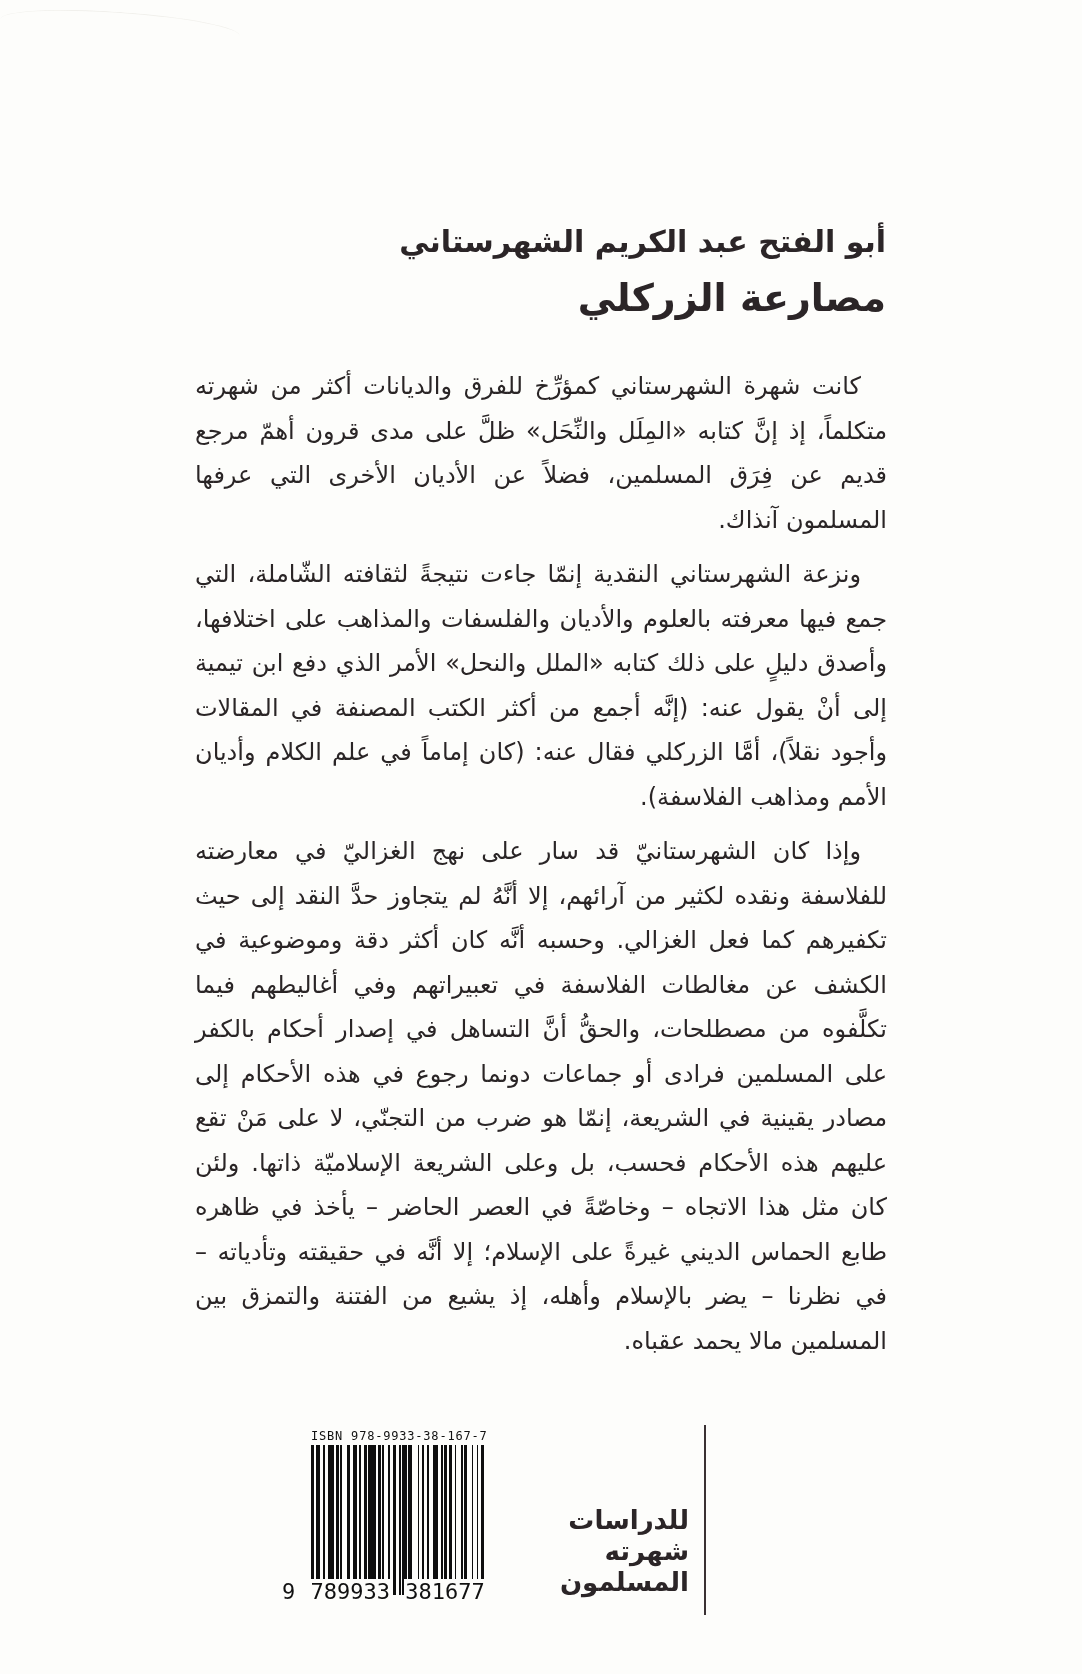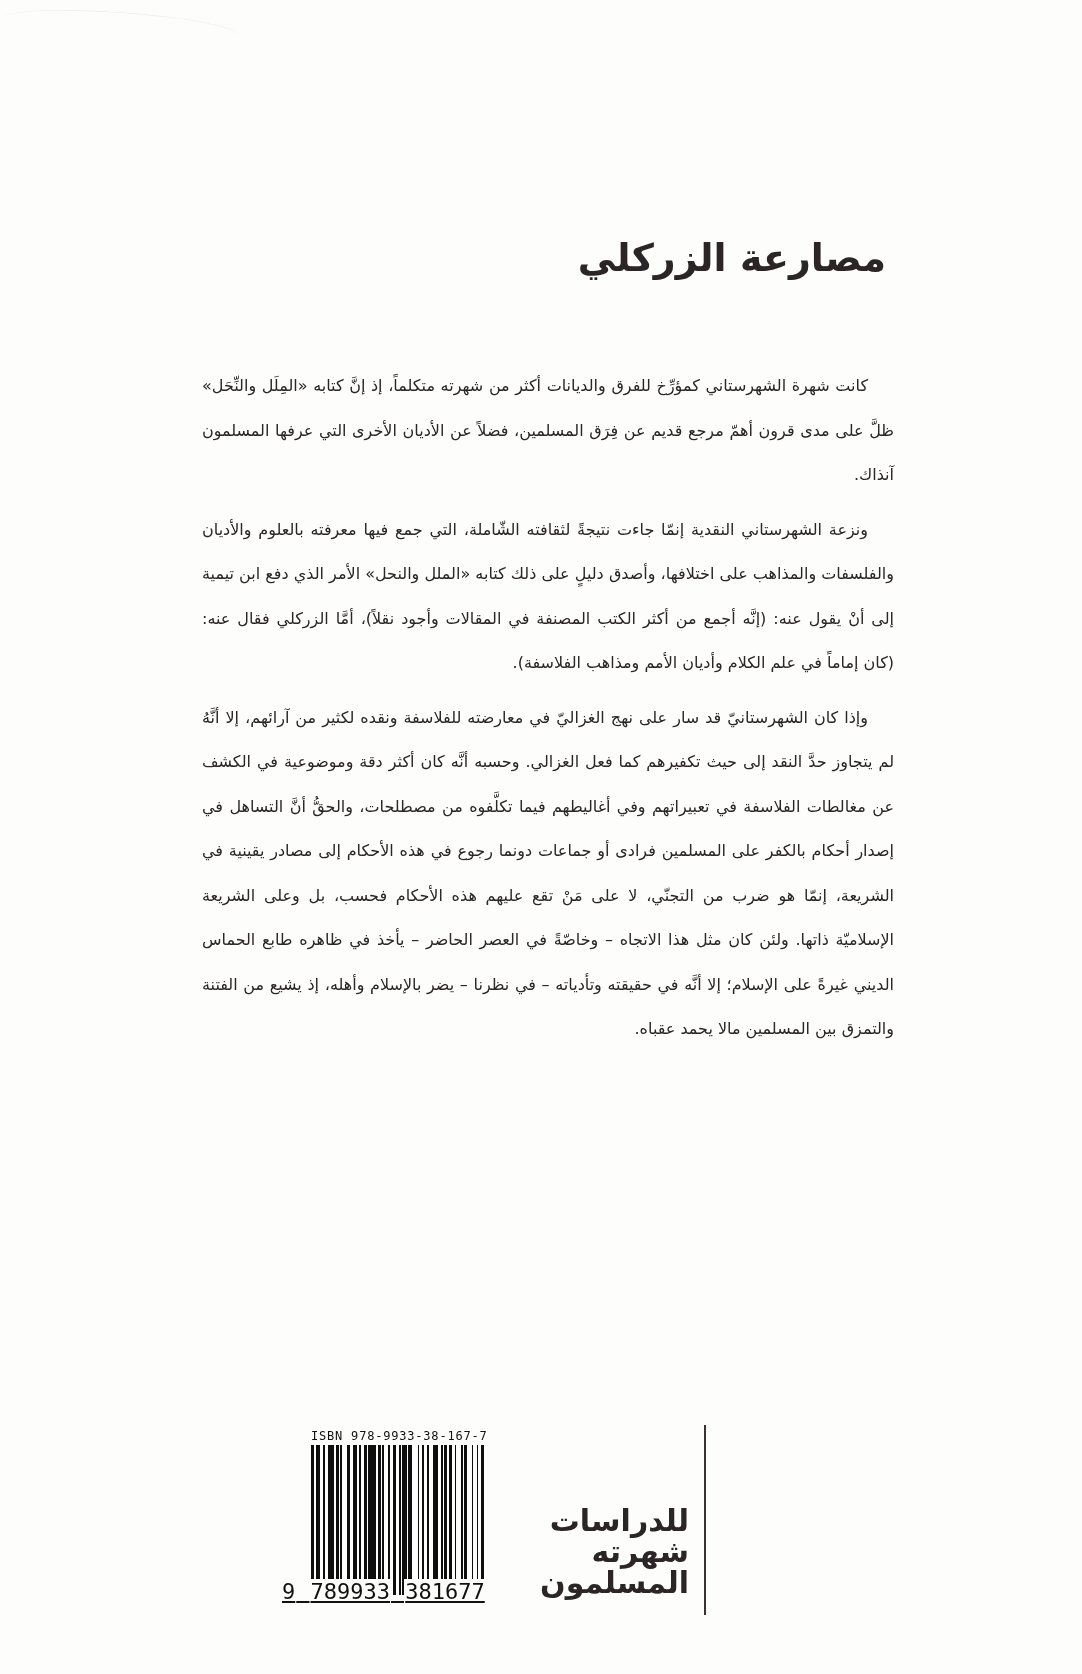--- a/index.html
+++ b/index.html
@@ -45,28 +45,28 @@
     .title {
       font-family: "DejaVu Sans", sans-serif;
       font-weight: bold;
       font-size: 38px;
       color: #2b2527;
       line-height: 52px;
       margin: 10px 0 0 0;
     }
     .body-text {
       position: absolute;
-      left: 202px;
+      left: 195px;
       top: 364px;
       width: 692px;
       direction: rtl;
       text-align: justify;
       text-align-last: right;
       font-family: "DejaVu Sans", sans-serif;
-      font-size: 16px;
+      font-size: 24px;
       line-height: 44.5px;
       color: #2a2526;
     }
     .body-text p {
       margin: 0 0 10px 0;
       text-indent: 26px;
     }
     .footer {
       position: absolute;
       left: 9px;
@@ -104,33 +104,32 @@
     .gap { height: 100%; }
     .isbn-bottom {
       position: absolute;
       left: 0;
       top: 150px;
       font-family: "DejaVu Sans Mono", monospace;
       font-size: 22px;
       color: #111;
       white-space: nowrap;
       background: transparent;
-      text-decoration: underline;
     }
     .isbn-bottom span { background: #fdfdfb; padding: 0 1px; }
     .publisher-text {
       position: absolute;
       left: 540px;
       top: 100px;
       width: 140px;
       direction: rtl;
       text-align: right;
       font-family: "DejaVu Sans", sans-serif;
       font-weight: bold;
-      font-size: 30px;
+      font-size: 26px;
       line-height: 31px;
       color: #2b2527;
     }
     .divider {
       position: absolute;
       left: 695px;
       top: 20px;
       width: 2px;
       height: 190px;
       background: #3a3133;
@@ -142,20 +141,21 @@
       width: 100px;
       height: 200px;
     }
   </style>
 </head>
 <body>
 
 <div class="crease"></div>
 
 <div class="header">
+  <h2 class="author">أبو الفتح عبد الكريم الشهرستاني</h2>
   <h1 class="title">مصارعة الزركلي</h1>
 </div>
 
 <div class="body-text">
   <p>كانت شهرة الشهرستاني كمؤرِّخ للفرق والديانات أكثر من شهرته متكلماً، إذ إنَّ كتابه «المِلَل والنِّحَل» ظلَّ على مدى قرون أهمّ مرجع قديم عن فِرَق المسلمين، فضلاً عن الأديان الأخرى التي عرفها المسلمون آنذاك.</p>
   <p>ونزعة الشهرستاني النقدية إنمّا جاءت نتيجةً لثقافته الشّاملة، التي جمع فيها معرفته بالعلوم والأديان والفلسفات والمذاهب على اختلافها، وأصدق دليلٍ على ذلك كتابه «الملل والنحل» الأمر الذي دفع ابن تيمية إلى أنْ يقول عنه: (إنَّه أجمع من أكثر الكتب المصنفة في المقالات وأجود نقلاً)، أمَّا الزركلي فقال عنه: (كان إماماً في علم الكلام وأديان الأمم ومذاهب الفلاسفة).</p>
   <p>وإذا كان الشهرستانيّ قد سار على نهج الغزاليّ في معارضته للفلاسفة ونقده لكثير من آرائهم، إلا أنَّهُ لم يتجاوز حدَّ النقد إلى حيث تكفيرهم كما فعل الغزالي. وحسبه أنَّه كان أكثر دقة وموضوعية في الكشف عن مغالطات الفلاسفة في تعبيراتهم وفي أغاليطهم فيما تكلَّفوه من مصطلحات، والحقُّ أنَّ التساهل في إصدار أحكام بالكفر على المسلمين فرادى أو جماعات دونما رجوع في هذه الأحكام إلى مصادر يقينية في الشريعة، إنمّا هو ضرب من التجنّي، لا على مَنْ تقع عليهم هذه الأحكام فحسب، بل وعلى الشريعة الإسلاميّة ذاتها. ولئن كان مثل هذا الاتجاه – وخاصّةً في العصر الحاضر – يأخذ في ظاهره طابع الحماس الديني غيرةً على الإسلام؛ إلا أنَّه في حقيقته وتأدياته – في نظرنا – يضر بالإسلام وأهله، إذ يشيع من الفتنة والتمزق بين المسلمين مالا يحمد عقباه.</p>
 </div>
 
 <div class="footer">

